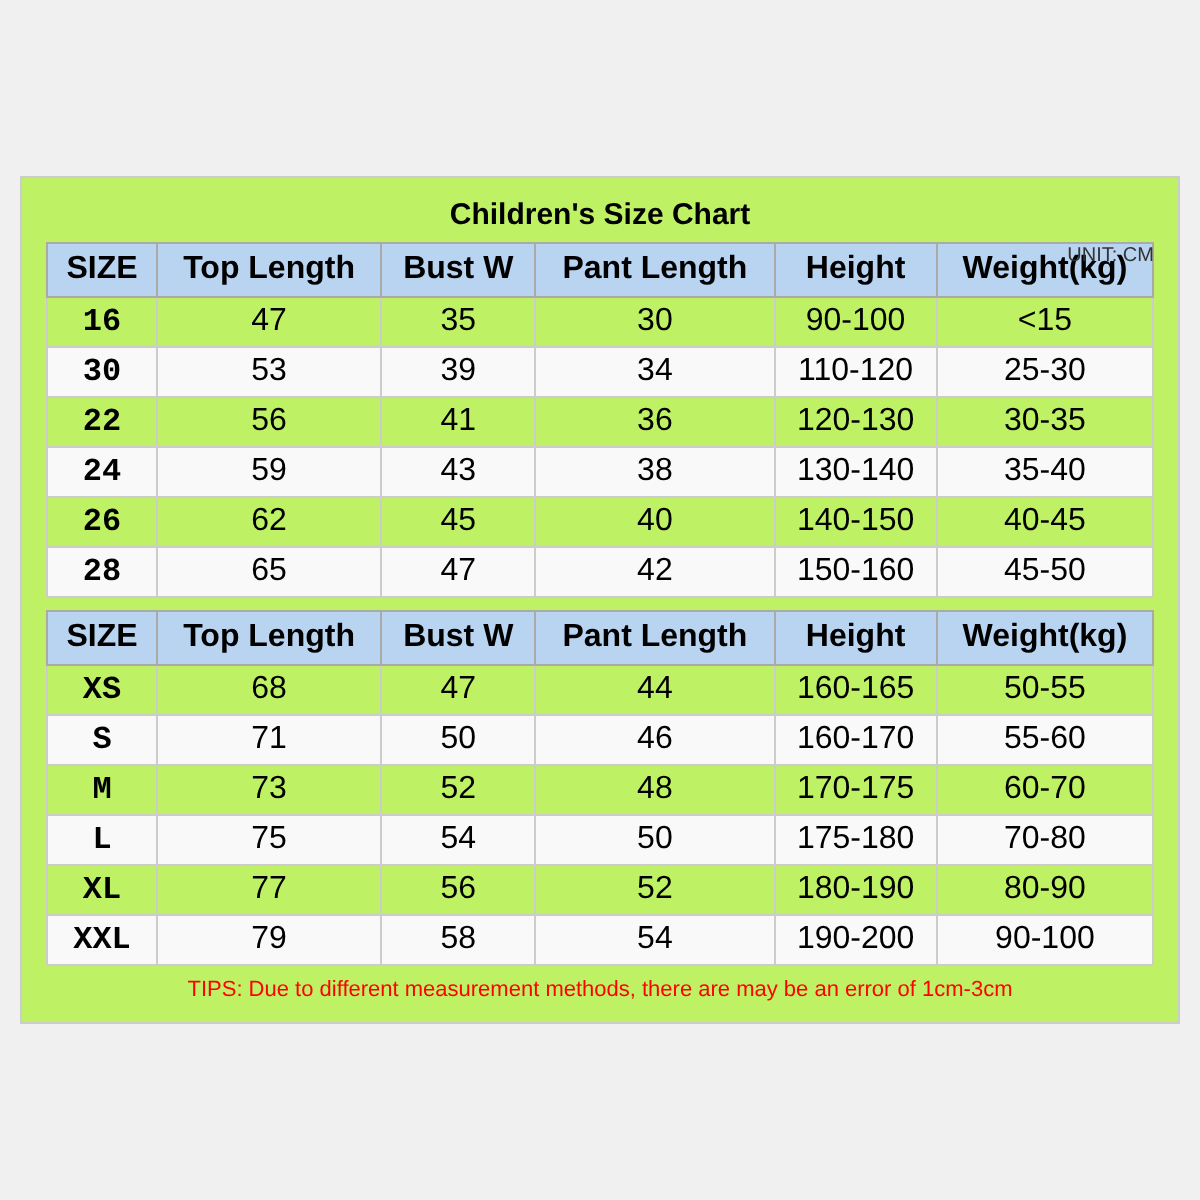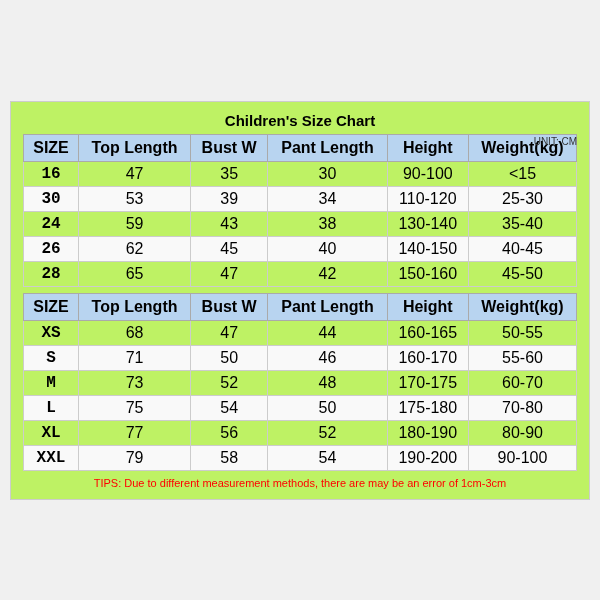--- a/index.html
+++ b/index.html
@@ -105,20 +105,28 @@
         </tr>
         <tr>
           <td>30</td>
           <td>53</td>
           <td>39</td>
           <td>34</td>
           <td>110-120</td>
           <td>25-30</td>
         </tr>
         <tr>
+          <td>22</td>
+          <td>56</td>
+          <td>41</td>
+          <td>36</td>
+          <td>120-130</td>
+          <td>30-35</td>
+        </tr>
+        <tr>
           <td>24</td>
           <td>59</td>
           <td>43</td>
           <td>38</td>
           <td>130-140</td>
           <td>35-40</td>
         </tr>
         <tr>
           <td>26</td>
           <td>62</td>

